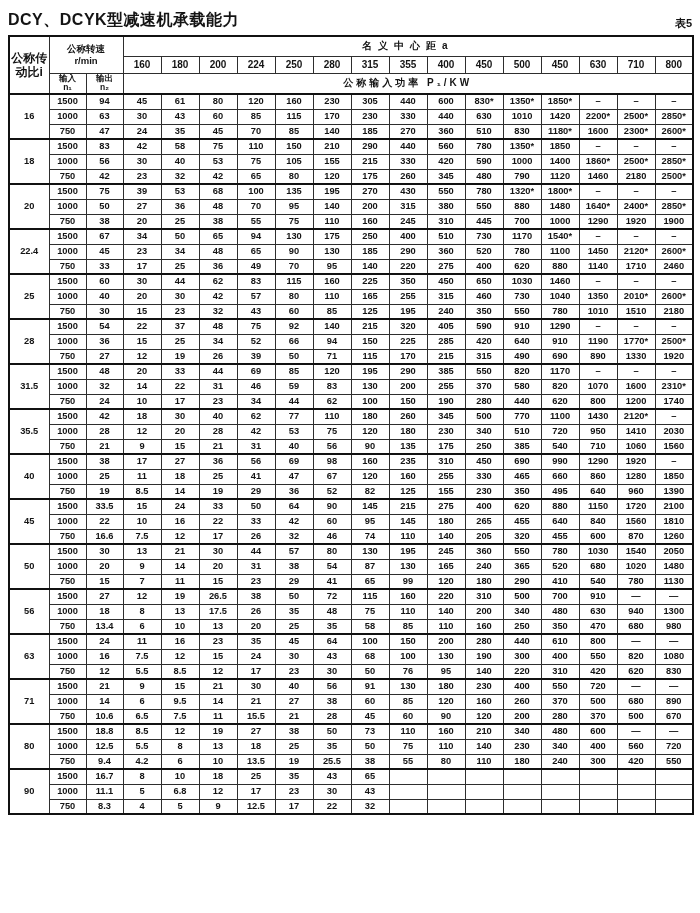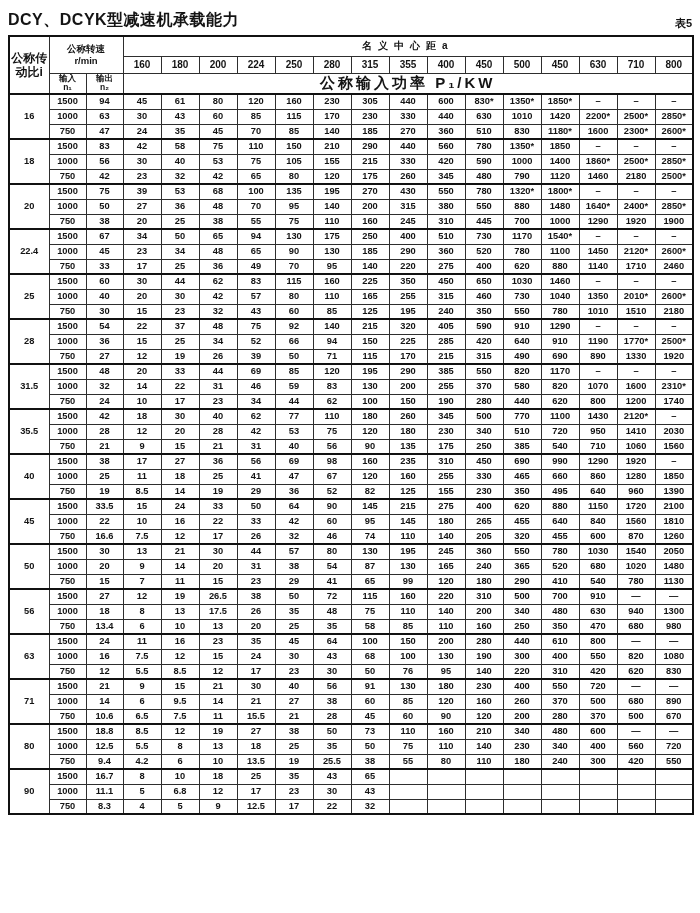--- a/index.html
+++ b/index.html
@@ -16,21 +16,21 @@
   th, td {
     border:1px solid #2e2e2e; text-align:center; vertical-align:middle;
     padding:0; color:#141414; overflow:hidden; white-space:nowrap;
   }
   th { font-weight:700; }
   .ratio-head { font-size:12px; white-space:pre-line; line-height:1.2; }
   .speed-head { font-size:9.5px; white-space:pre-line; line-height:1.25; height:37px;margin-top:15px; }
   .center-head { font-size:10px; letter-spacing:6px; height:20px; }
   .cd-row th { font-size:10px; height:17px; }
   .io-head { font-size:8.5px; white-space:pre-line; line-height:1.15; height:19px; }
-  .power-head { font-size:15px; letter-spacing:3px; }
+  .power-head { font-size:10px; letter-spacing:3px; }
   tbody td { height:15px; font-size:9.3px; line-height:1; font-weight:700; }
   tbody td.ratio { font-size:9.3px; }
   tr.group-start td { border-top:2px solid #111; }
   .footnote { font-size:9.5px; font-weight:400; margin:6px 0 0 1px; color:#141414; }
 </style>
 </head>
 <body>
 
 <div class="page">
   <div class="title-row">

